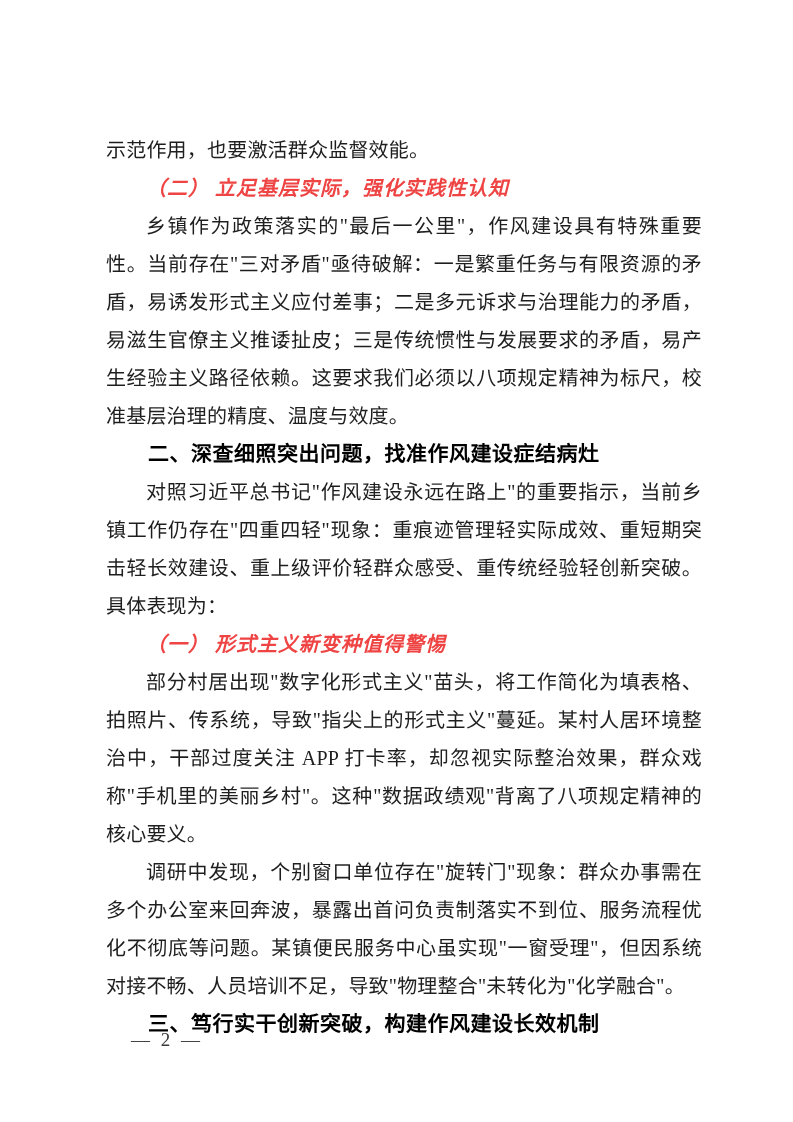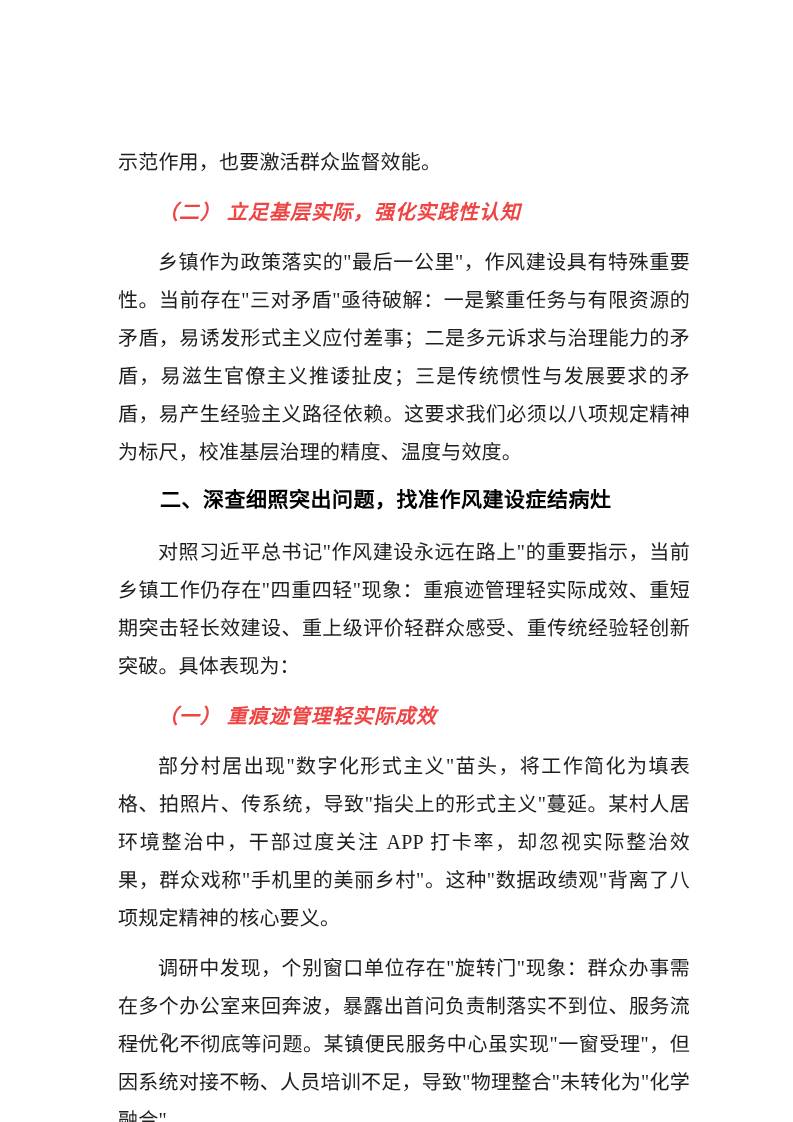--- a/index.html
+++ b/index.html
@@ -16,42 +16,42 @@
     overflow: hidden;
     font-family: "Liberation Serif", serif;
   }
   .doc-content {
     position: absolute;
     left: 106px;
     top: 131px;
     width: 596px;
   }
   .doc-content .block {
-    margin: 12px;
+    margin: 0;
     padding: 0;
     font-size: 20px;
     line-height: 38px;
     color: #1e1e1e;
     text-align: justify;
     word-break: break-all;
     letter-spacing: 0.2px;
   }
   
   .block.body-continuation {
     text-indent: 0;
   }
   
   .block.paragraph {
     text-indent: 2em;
     font-weight: 400;
   }
   
   .block.heading-1 {
     text-indent: 2em;
-    font-family: Liberation Mono, monospace;
+    font-family: Liberation Serif, serif;
     font-weight: 700;
     color: #000000;
     font-size: 21px;
     letter-spacing: 0.5px;
   }
   
   .block.heading-2 {
     text-indent: 2em;
     font-weight: 700;
     font-style: italic;
@@ -72,19 +72,20 @@
 </head>
 <body>
 
 <div class="doc-page">
   <div class="doc-content">
     <p class="block body-continuation">示范作用，也要激活群众监督效能。</p>
     <p class="block heading-2">（二） 立足基层实际，强化实践性认知</p>
     <p class="block paragraph">乡镇作为政策落实的"最后一公里"，作风建设具有特殊重要性。当前存在"三对矛盾"亟待破解：一是繁重任务与有限资源的矛盾，易诱发形式主义应付差事；二是多元诉求与治理能力的矛盾，易滋生官僚主义推诿扯皮；三是传统惯性与发展要求的矛盾，易产生经验主义路径依赖。这要求我们必须以八项规定精神为标尺，校准基层治理的精度、温度与效度。</p>
     <p class="block heading-1">二、深查细照突出问题，找准作风建设症结病灶</p>
     <p class="block paragraph">对照习近平总书记"作风建设永远在路上"的重要指示，当前乡镇工作仍存在"四重四轻"现象：重痕迹管理轻实际成效、重短期突击轻长效建设、重上级评价轻群众感受、重传统经验轻创新突破。具体表现为：</p>
-    <p class="block heading-2">（一） 重痕迹管理轻实际成效</p>
+    <p class="block heading-2">（一） 形式主义新变种值得警惕</p>
     <p class="block paragraph">部分村居出现"数字化形式主义"苗头，将工作简化为填表格、拍照片、传系统，导致"指尖上的形式主义"蔓延。某村人居环境整治中，干部过度关注 APP 打卡率，却忽视实际整治效果，群众戏称"手机里的美丽乡村"。这种"数据政绩观"背离了八项规定精神的核心要义。</p>
     <p class="block paragraph">调研中发现，个别窗口单位存在"旋转门"现象：群众办事需在多个办公室来回奔波，暴露出首问负责制落实不到位、服务流程优化不彻底等问题。某镇便民服务中心虽实现"一窗受理"，但因系统对接不畅、人员培训不足，导致"物理整合"未转化为"化学融合"。</p>
+    <p class="block heading-1">三、笃行实干创新突破，构建作风建设长效机制</p>
   </div>
 
   <div class="page-number">— 2 —</div>
 </div>
 
 </body></html>

